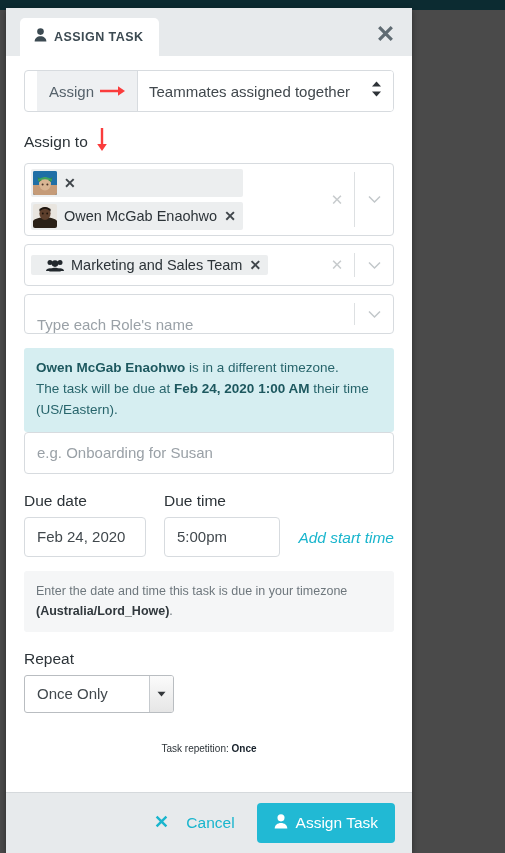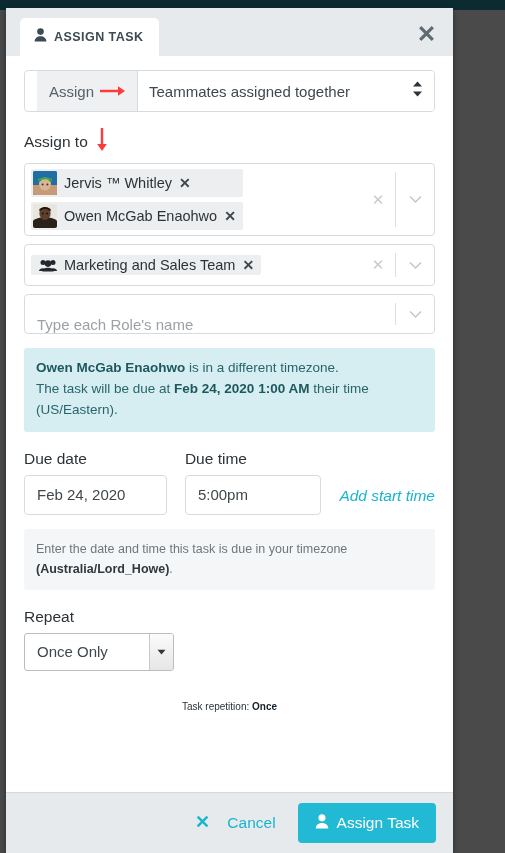--- a/index.html
+++ b/index.html
@@ -15,21 +15,21 @@
     position: absolute; inset: 0;
     background: #4a4a4a;
   }
   .backdrop-top {
     position: absolute; left: 0; top: 0; width: 505px; height: 10px;
     background: #0c2b31;
   }
   .modal {
     position: absolute;
     left: 6px; top: 8px;
-    width: 447px; height: 845px;
+    width: 406px; height: 845px;
     background: #a3a3a3;
     box-shadow: 0 2px 6px rgba(0,0,0,.4);
     overflow: hidden;
   }
   
   .modal-header {
     position: relative;
     height: 48px;
     background: #e7eaec;
   }
@@ -125,21 +125,21 @@
   .token {
     display: inline-flex; align-items: center;
     background: #eceeef;
     border-radius: 2px;
     padding: 2px 7px 2px 2px;
     gap: 7px;
     font-size: 14.5px;
     color: #2c3338;
     max-width: 100%;
   }
-  .token.with-icon { padding-left: 8px; }
+  .token.with-icon { padding-left: 15px; }
   .token-avatar {
     width: 24px; height: 24px;
     border-radius: 2px;
     display: block;
     flex: none;
   }
   .token-x {
     font-size: 14px; color: #40464b; font-weight: bold;
     cursor: pointer; line-height: 1;
   }
@@ -355,21 +355,20 @@
               <rect width="24" height="24" fill="#1f6fa6"></rect>
               <path d="M0 14 L24 14 L24 24 L0 24 Z" fill="#c59b78"></path>
               <ellipse cx="12" cy="13" rx="6" ry="6.4" fill="#d9b593"></ellipse>
               <path d="M4.5 6 L9 9 L6 11 Z" fill="#2f8b4a"></path>
               <path d="M19.5 6 L15 9 L18 11 Z" fill="#2f8b4a"></path>
               <path d="M5 8.5 Q12 3.5 19 8.5 L19 10 Q12 6.5 5 10 Z" fill="#3fa35c"></path>
               <circle cx="9.6" cy="13.5" r="1" fill="#4a3327"></circle>
               <circle cx="14.4" cy="13.5" r="1" fill="#4a3327"></circle>
             </svg>
           </span>
-          <span>Jervis ™ Whitley</span>
           <span class="token-x">✕</span>
         </span>
         <span class="token">
           <span class="token-avatar" style="overflow:hidden;">
             <svg width="24" height="24" viewBox="0 0 24 24" aria-hidden="true">
               <rect width="24" height="24" fill="#e9e5df"></rect>
               <path d="M0 17 C4 12 20 12 24 17 L24 24 L0 24 Z" fill="#2a2118"></path>
               <ellipse cx="12" cy="9.5" rx="5.6" ry="6.4" fill="#5d3f2c"></ellipse>
               <path d="M6.4 7.5 Q12 2 17.6 7.5 L17.6 5 Q12 0.8 6.4 5 Z" fill="#1d140d"></path>
               <circle cx="9.8" cy="9.5" r="0.9" fill="#1c1209"></circle>
@@ -435,20 +434,21 @@
     <div class="alert-info">
       <div>
         <b>Owen McGab Enaohwo</b><span> is in a different timezone.</span>
       </div>
       <div>
         <span>The task will be due at </span><b>Feb 24, 2020 1:00 AM</b><span> their time (US/Eastern).</span>
       </div>
     </div>
 
     
+    <input class="text-input" type="text" value="" placeholder="e.g. Onboarding for Susan" style="">
 
     
     <div class="due-row" style="margin-top:18px;">
       <div class="due-col-date">
         <span class="due-label">Due date</span>
         <input class="small-input" type="text" value="Feb 24, 2020" style="">
       </div>
       <div class="due-col-time">
         <span class="due-label">Due time</span>
         <input class="small-input" type="text" value="5:00pm" style="">

